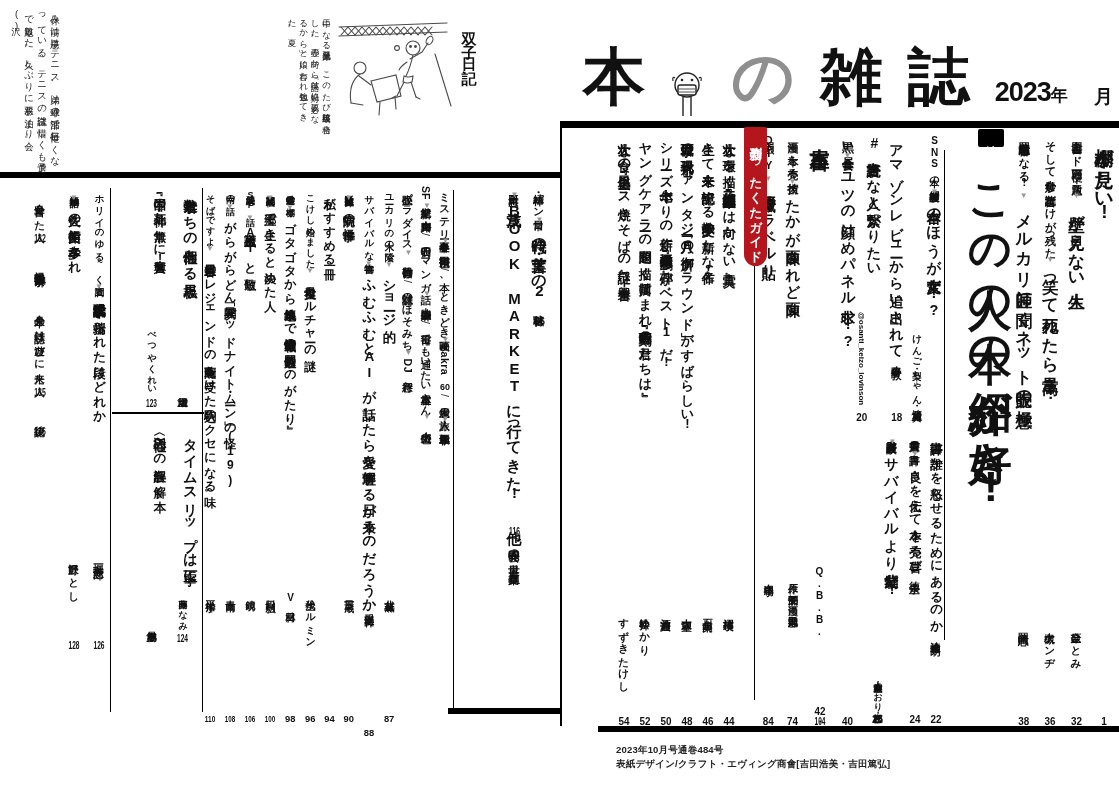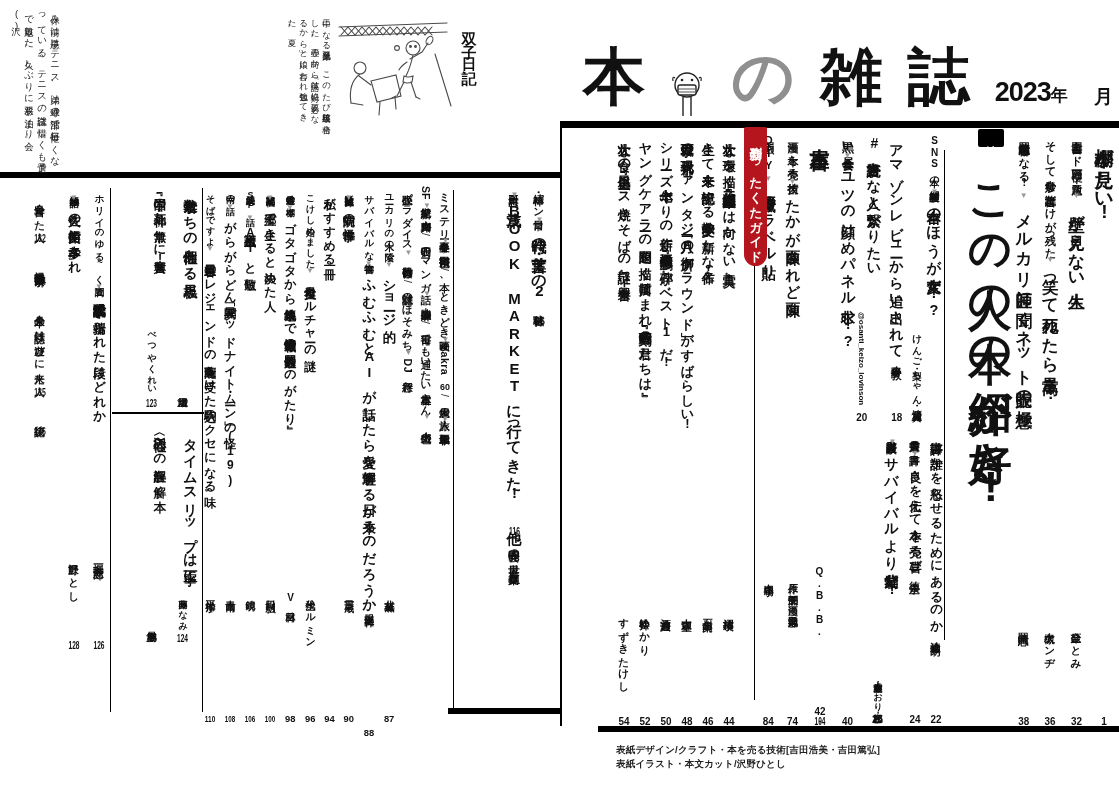--- a/index.html
+++ b/index.html
@@ -260,22 +260,22 @@
     </div>
     <div class="e">
       <span class="t">壮大な食の風俗史『ソース焼きそばの謎』に興奮!</span>
       <span class="sp"></span>
         <span class="a abox">すずきたけし</span>
       <span class="p"><span class="tcu">54</span></span>
     </div>
   </div>
 
   <div id="colophon">
-    <div>表紙デザイン/クラフト・本を売る技術[吉田浩美・吉田篤弘]</div>
-    <div>表紙イラスト・本文カット/沢野ひとし</div>
+    <div>2023年10月号通巻484号</div>
+    <div>表紙デザイン/クラフト・エヴィング商會[吉田浩美・吉田篤弘]</div>
   </div>
 
   <div id="diaryLabel" style="right:641px;top:20px;height:110px;">双子日記</div>
   <div class="essay" id="essayA" style="right:787px;top:13px;height:107px;">中二になる双子兄弟は、このたび英検三級に合格した。小五の時から「英語は絶対に必要になるから」と娘に言われ勉強してきた。夏</div>
   <div class="essay" id="essayB" style="right:1057px;top:8px;height:160px;">休み前は息子はテニス、弟は卓球の部活で毎日忙しくなっている。テニスの試合は惜しくも予選で敗退した。久しぶりに双子お泊まり会。(沢)</div>
   <div style="position:absolute;left:333px;top:10px;">
     <svg width="122" height="114" viewBox="0 0 122 114" fill="none" stroke="#4a4a4a" stroke-width="1.1" stroke-linecap="round">
       <path d="M6,17 L114,13"></path>
         <path d="M6,26 L114,22"></path>
       <path d="M8,17 l7,8 l7,-8 l7,8 l7,-8 l7,8 l7,-8 l7,8 l7,-8 l7,8 l7,-8 l7,8 l7,-8 l7,8"></path>

